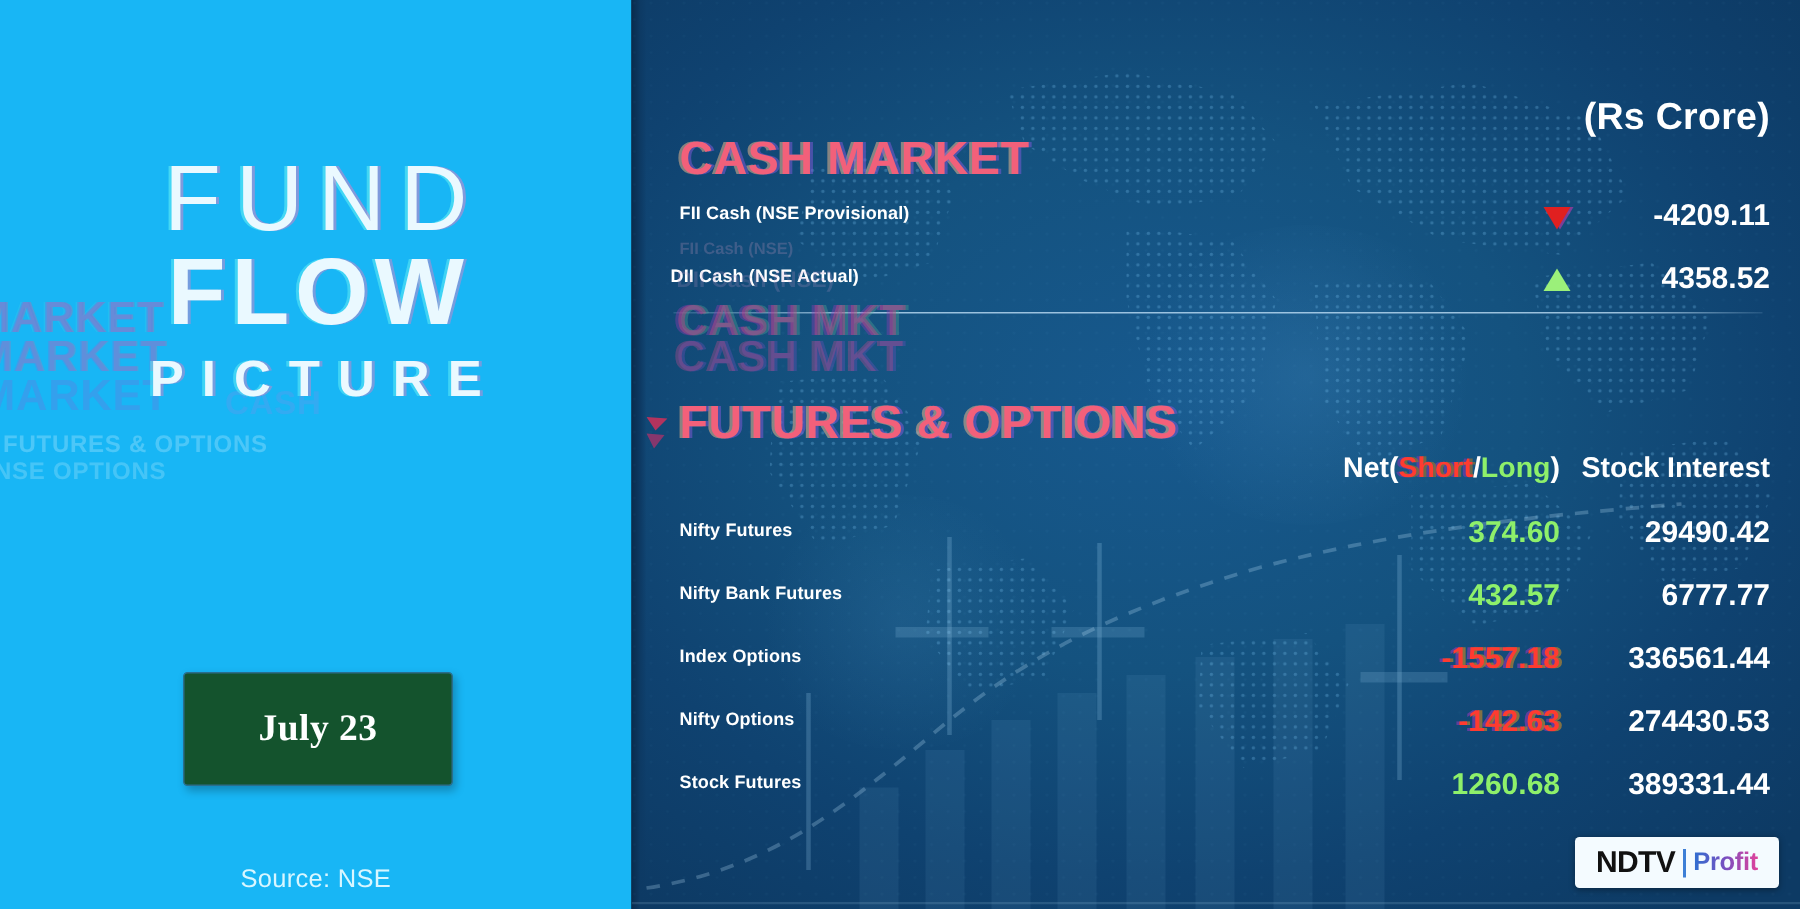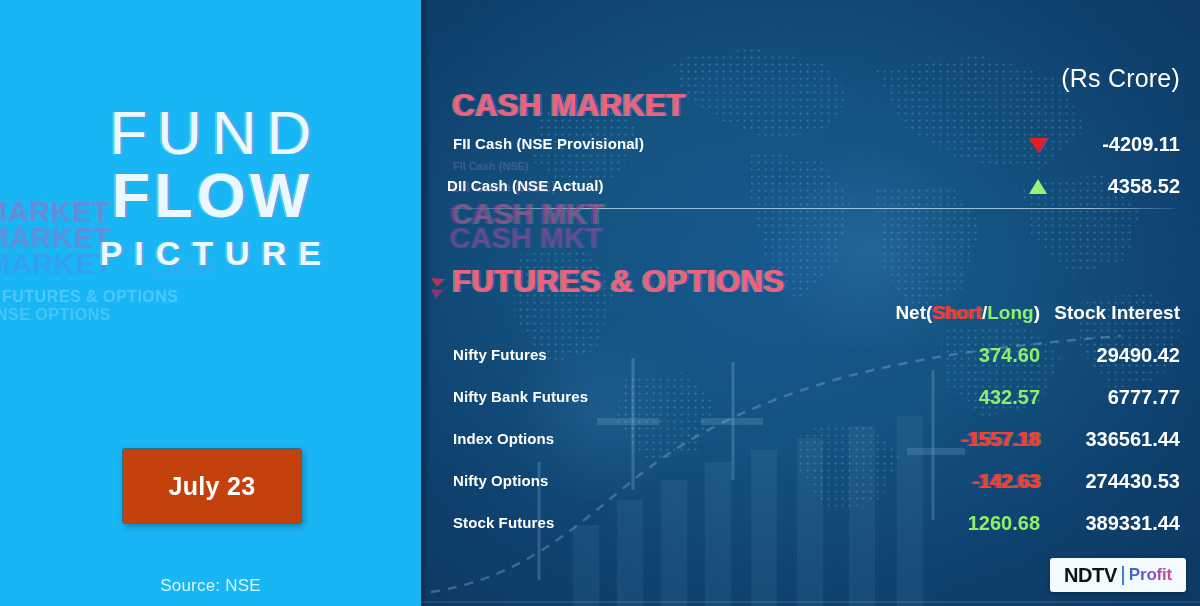--- a/index.html
+++ b/index.html
@@ -100,27 +100,28 @@
     margin-top: 9px;
     padding-left: 12px;
     text-shadow: 2px 0 rgba(255,120,190,0.40), -2px 0 rgba(120,255,245,0.40);
   }
 
   #date-badge {
     position: absolute;
     left: 122px; top: 448px;
     width: 178px;
     height: 74px;
-    background: #c2410c;
+    background: #14532d;
     border: 1px solid #2a6e8c;
     border-radius: 3px;
     box-shadow: 2px 3px 6px rgba(0,0,0,0.25);
     display: flex;
     align-items: center;
     justify-content: center;
+    font-family: Liberation Serif, serif;
   }
   #date-badge-label {
     color: #ffffff;
     font-size: 25px;
     font-weight: 700;
     letter-spacing: 0.3px;
   }
   #source-label {
     position: absolute;
     left: 0; top: 576px;
@@ -175,40 +176,40 @@
     width: 779px; height: 276px;
     opacity: 0.85;
   }
 
   
   #rs-crore-label {
     position: absolute;
     right: 20px; top: 64px;
     color: #ffffff;
     font-size: 25px;
-    font-weight: 400;
+    font-weight: 700;
     letter-spacing: 0.2px;
   }
 
   .section-title {
     position: absolute;
     font-size: 31px;
     font-weight: 800;
     letter-spacing: 0.4px;
     color: #f2607a;
     text-shadow: 2px 0 rgba(120,90,210,0.55), -2px 0 rgba(250,190,140,0.50);
     white-space: nowrap;
   }
   #cash-market-title { left: 32px; top: 88px; }
   #fo-title          { left: 32px; top: 264px; }
 
   .row-label {
     position: absolute;
     color: #ffffff;
-    font-size: 15px;
+    font-size: 12px;
     font-weight: 700;
     letter-spacing: 0.1px;
     white-space: nowrap;
   }
   .row-value {
     position: absolute;
     right: 20px;
     color: #ffffff;
     font-size: 20px;
     font-weight: 700;

